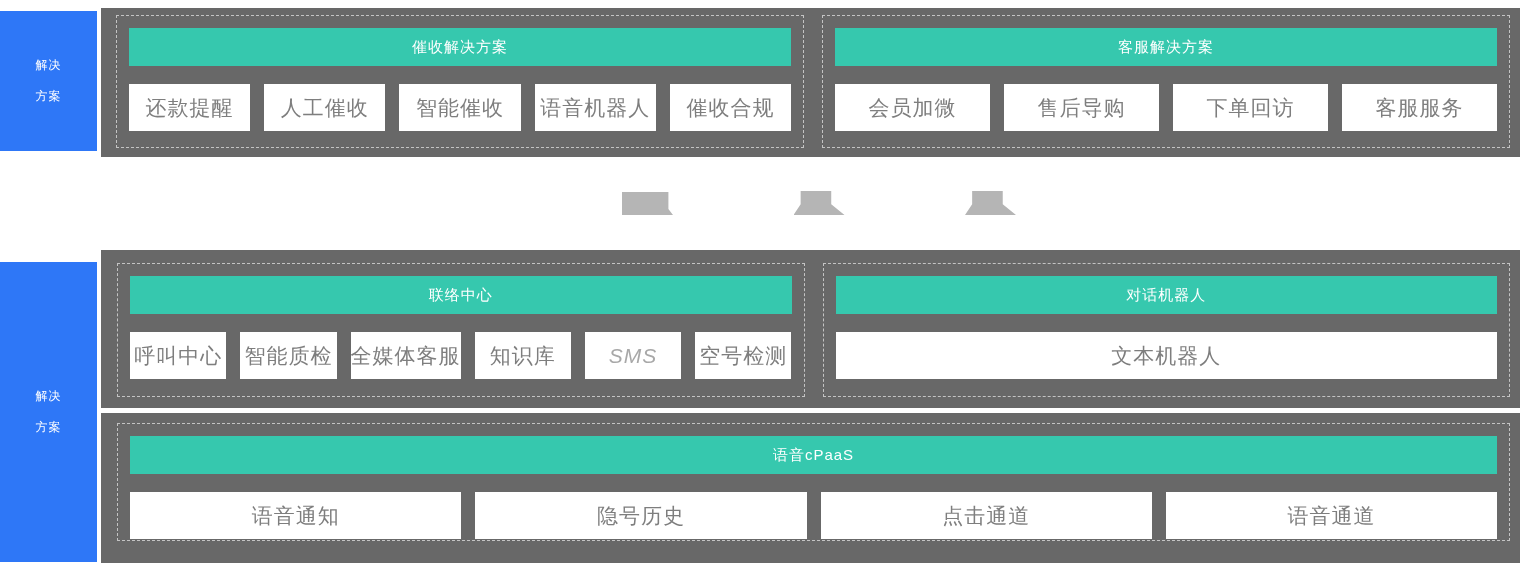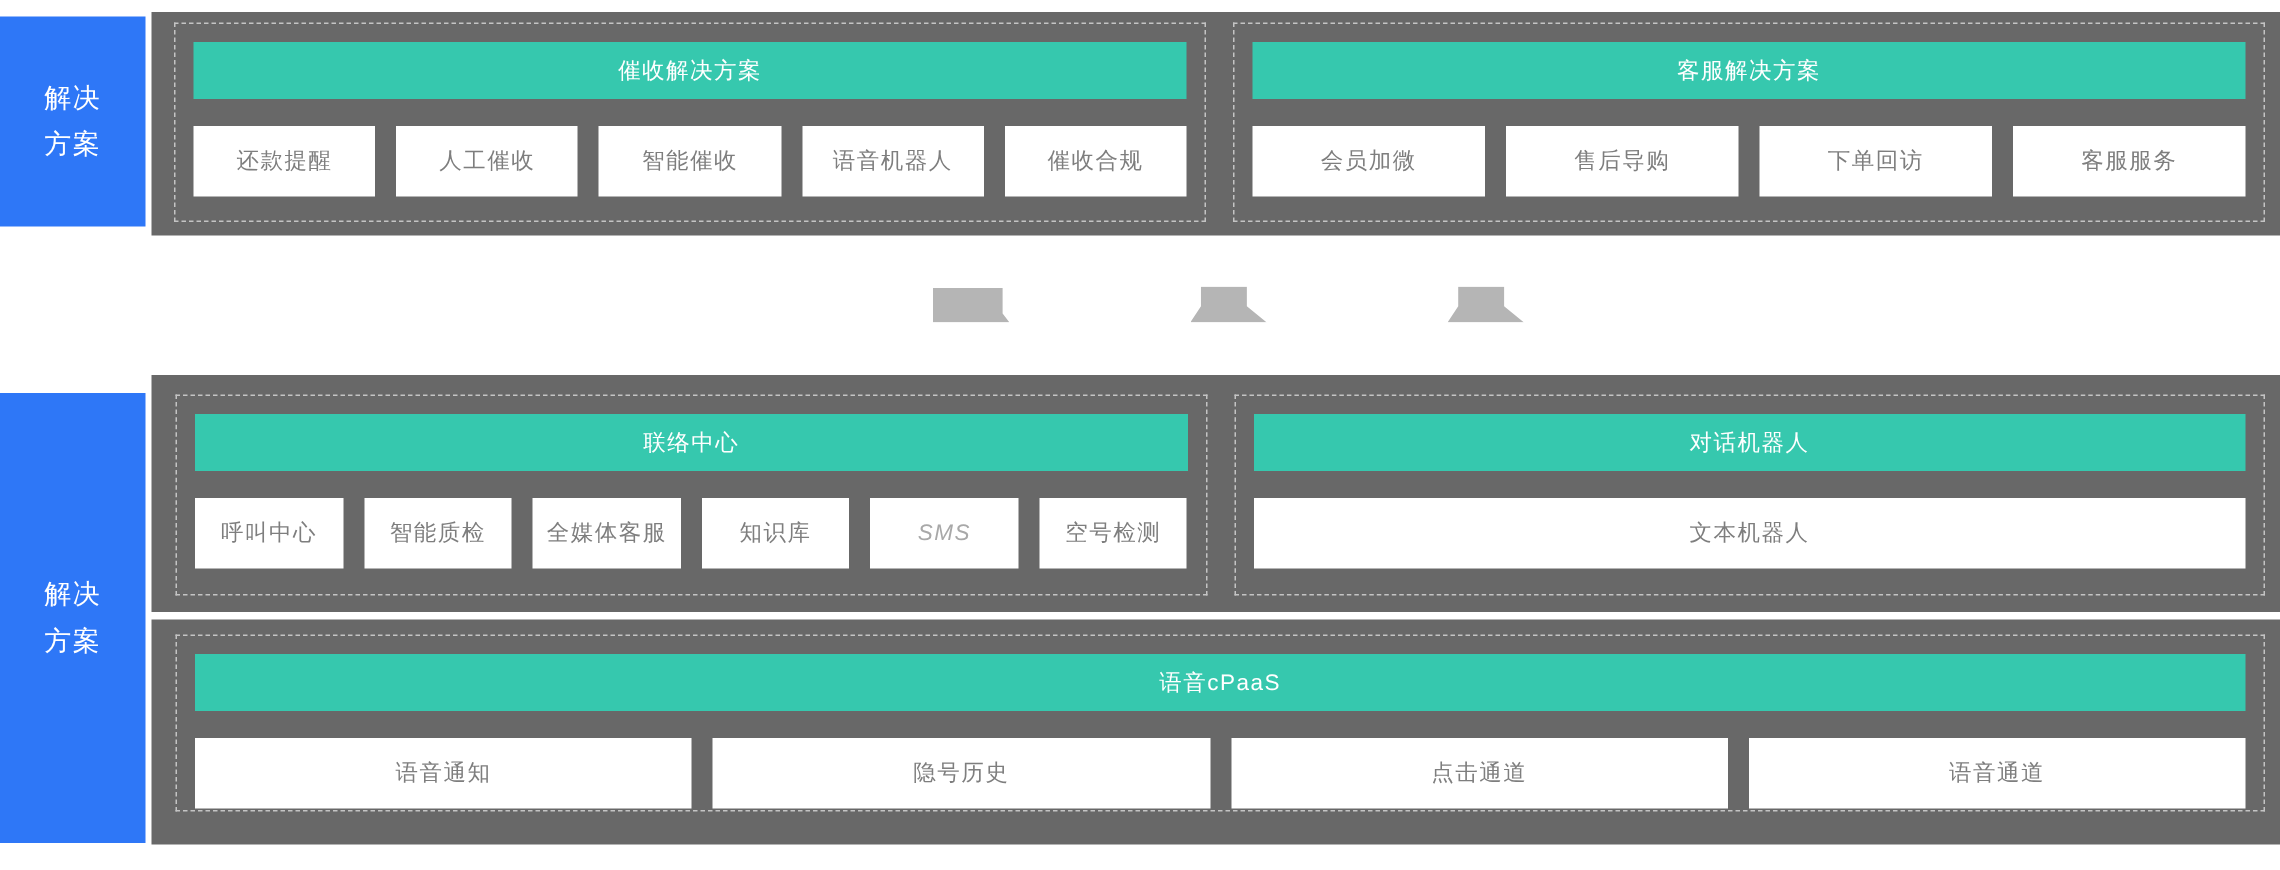--- a/index.html
+++ b/index.html
@@ -9,21 +9,21 @@
     background:#ffffff;
     font-family:"Liberation Sans","DejaVu Sans",sans-serif;
     overflow:hidden;
   }
   
   .side-label{
     position:absolute;left:0;width:97px;
     background:#2e77f7;color:#ffffff;
     display:flex;flex-direction:column;
     align-items:center;justify-content:center;
-    font-size:18px;font-weight:500;line-height:31px;
+    font-size:12px;font-weight:500;line-height:31px;
     letter-spacing:1px;
   }
   .side-label.top{top:11px;height:140px;}
   .side-label.bottom{top:262px;height:300px;}
   
   .panel{
     position:absolute;left:101px;right:0;
     background:#686868;
     display:flex;gap:18px;
     box-sizing:border-box;
@@ -46,21 +46,21 @@
     font-size:15px;letter-spacing:1px;
   }
   .items{
     display:flex;gap:14px;
     margin-top:18px;
     flex:0 0 47px;height:47px;
   }
   .item{
     flex:1;background:#ffffff;color:#7e7e7e;
     display:flex;align-items:center;justify-content:center;
-    font-size:15px;letter-spacing:1px;
+    font-size:21px;letter-spacing:1px;
     white-space:nowrap;
   }
   .item.muted{color:#a8a8a8;font-style:italic;}
   
   .connectors{
     position:absolute;top:190px;left:622px;
     width:394px;height:25px;
     display:flex;justify-content:space-between;align-items:flex-end;
   }
   .connector{background:#b5b5b5;width:51px;height:24px;}

